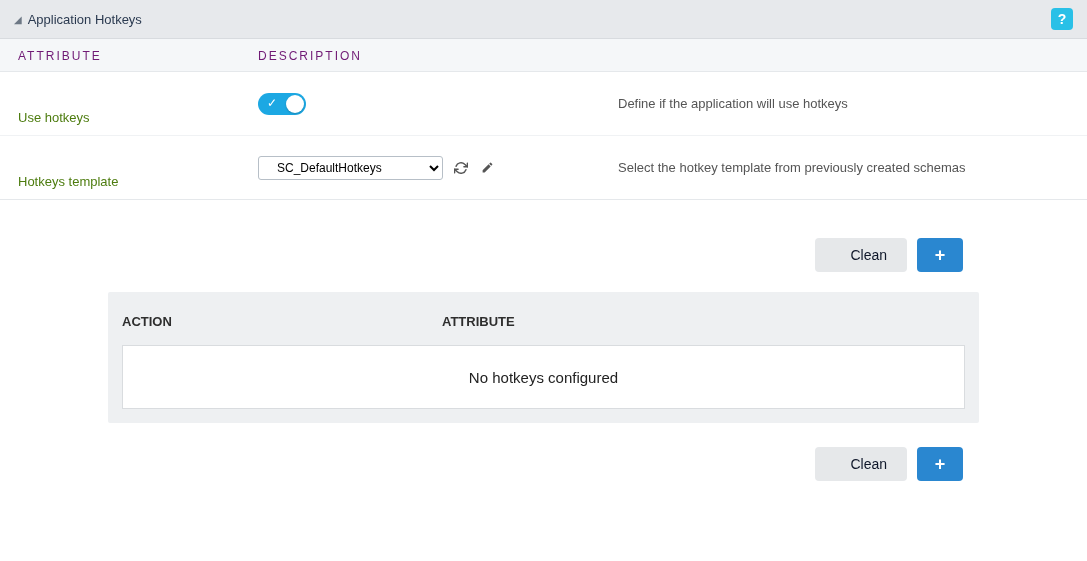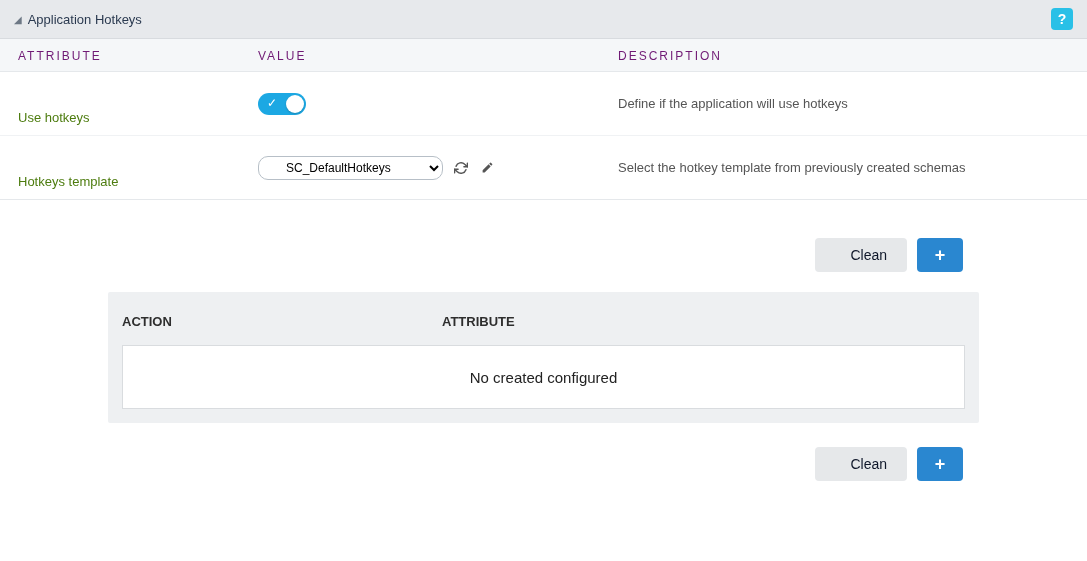--- a/index.html
+++ b/index.html
@@ -87,22 +87,22 @@
     width: 18px;
     height: 18px;
     background: #fff;
     border-radius: 50%;
     box-shadow: 0 1px 2px rgba(0,0,0,0.2);
   }
 
   select.template-select {
     height: 24px;
     border: 1px solid #b7bfc7;
-    border-radius: 10px;
-    padding: 2px 23px;
+    border-radius: 3px;
+    padding: 2px 14px;
     font-size: 12px;
     width: 185px;
     background: #fff;
   }
   .icon-btn {
     width: 16px;
     height: 16px;
     display: inline-flex;
     align-items: center;
     justify-content: center;
@@ -180,21 +180,20 @@
     <span style="color:#6d7885;font-size:10px;">◢</span>
     <span class="panel-title">Application Hotkeys</span>
   </div>
   <div class="help-btn">
     <span>?</span>
   </div>
 </div>
 
 <div class="col-headers">
   <div class="col-attr">ATTRIBUTE</div>
-  <div class="col-val">VALUE</div>
   <div class="col-desc">DESCRIPTION</div>
 </div>
 
 <div class="row">
   <div class="cell-attr">Use hotkeys</div>
   <div class="cell-val">
     <div class="toggle">
       <span class="check">✓</span>
       <span class="knob"></span>
     </div>
@@ -228,20 +227,20 @@
   <button class="btn btn-grey">Clean</button>
   <button class="btn btn-primary">+</button>
 </div>
 
 <div class="hk-panel">
   <div class="hk-headers">
     <div class="hk-col-action">ACTION</div>
     <div class="hk-col-key">ATTRIBUTE</div>
   </div>
   <div class="hk-body">
-    <span>No created configured</span>
+    <span>No hotkeys configured</span>
   </div>
 </div>
 
 <div class="actions-bar-2">
   <button class="btn btn-grey">Clean</button>
   <button class="btn btn-primary">+</button>
 </div>
 
 </body></html>

